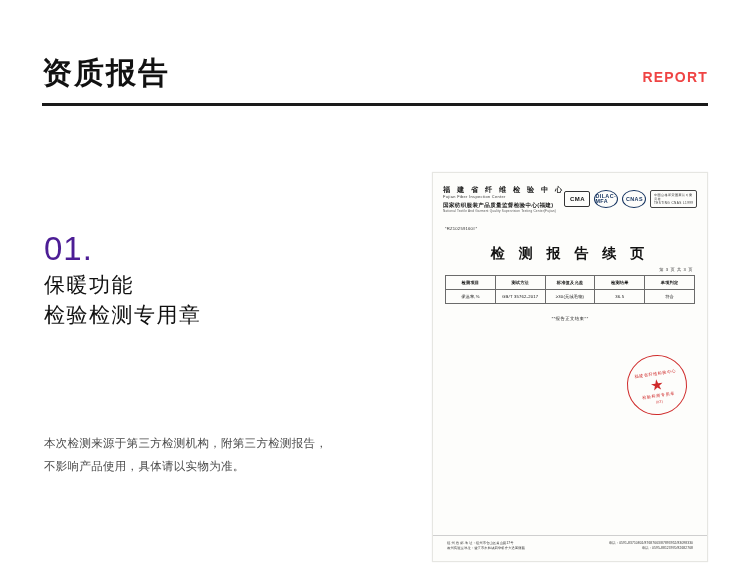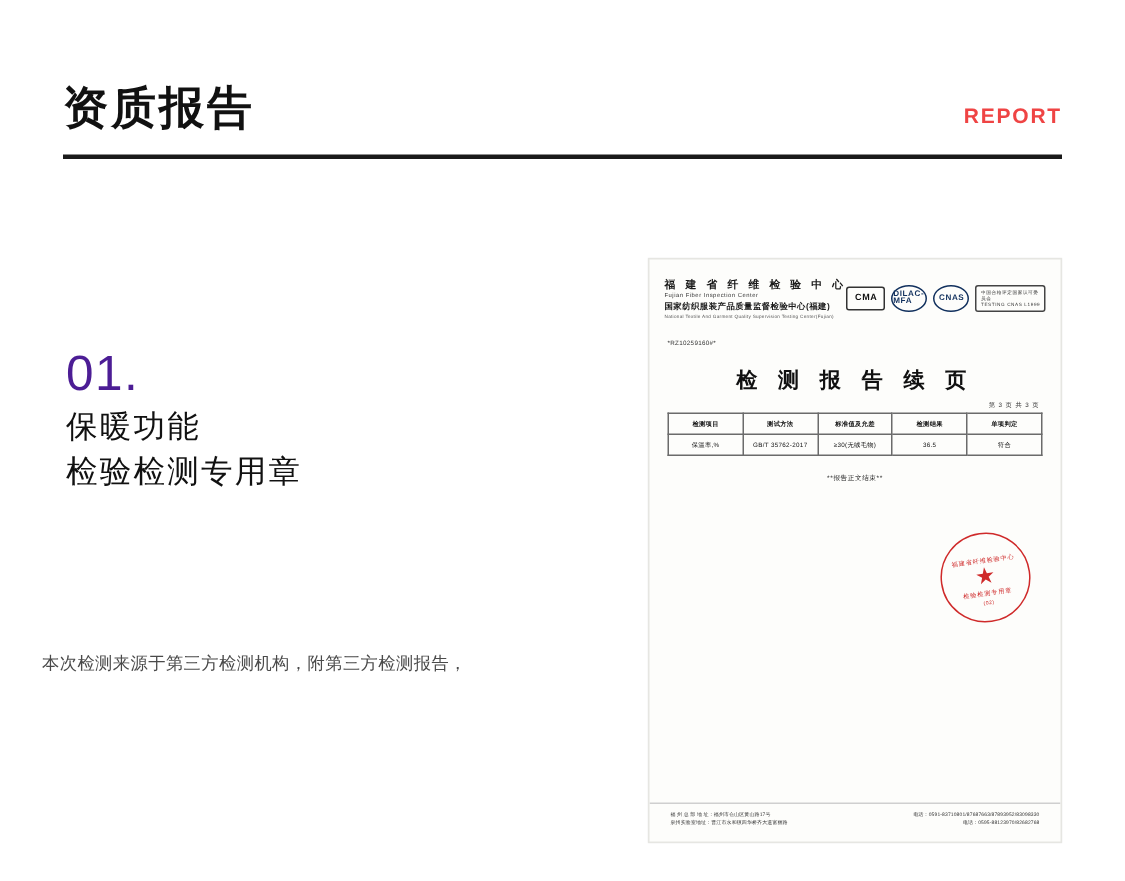--- a/index.html
+++ b/index.html
@@ -66,21 +66,21 @@
   }
   .headline {
     font-size: 21px;
     line-height: 1.42;
     color: #111;
     letter-spacing: 1.5px;
     font-weight: 400;
   }
   .disclaimer {
     position: absolute;
-    left: 28px;
+    left: 44px;
     top: 432px;
     width: 340px;
     font-size: 11.5px;
     line-height: 2.0;
     color: #4a4a4a;
     letter-spacing: 0.3px;
   }
 
   
   .cert {
@@ -286,20 +286,21 @@
 <div class="left-col">
   <div class="section-number">01.</div>
   <div class="headline">
     <div>保暖功能</div>
     <div>检验检测专用章</div>
   </div>
 </div>
 
 <div class="disclaimer">
   <div>本次检测来源于第三方检测机构，附第三方检测报告，</div>
+  <div>不影响产品使用，具体请以实物为准。</div>
 </div>
 
 <div class="cert">
 
   <div class="cert-topbar">
     <div class="cert-org">
       <div class="cert-org-cn">福 建 省 纤 维 检 验 中 心</div>
       <div class="cert-org-en">Fujian  Fiber  Inspection  Center</div>
       <div class="cert-org-cn2">国家纺织服装产品质量监督检验中心(福建)</div>
       <div class="cert-org-en2">National Textile And Garment Quality Supervision Testing Center(Fujian)</div>

